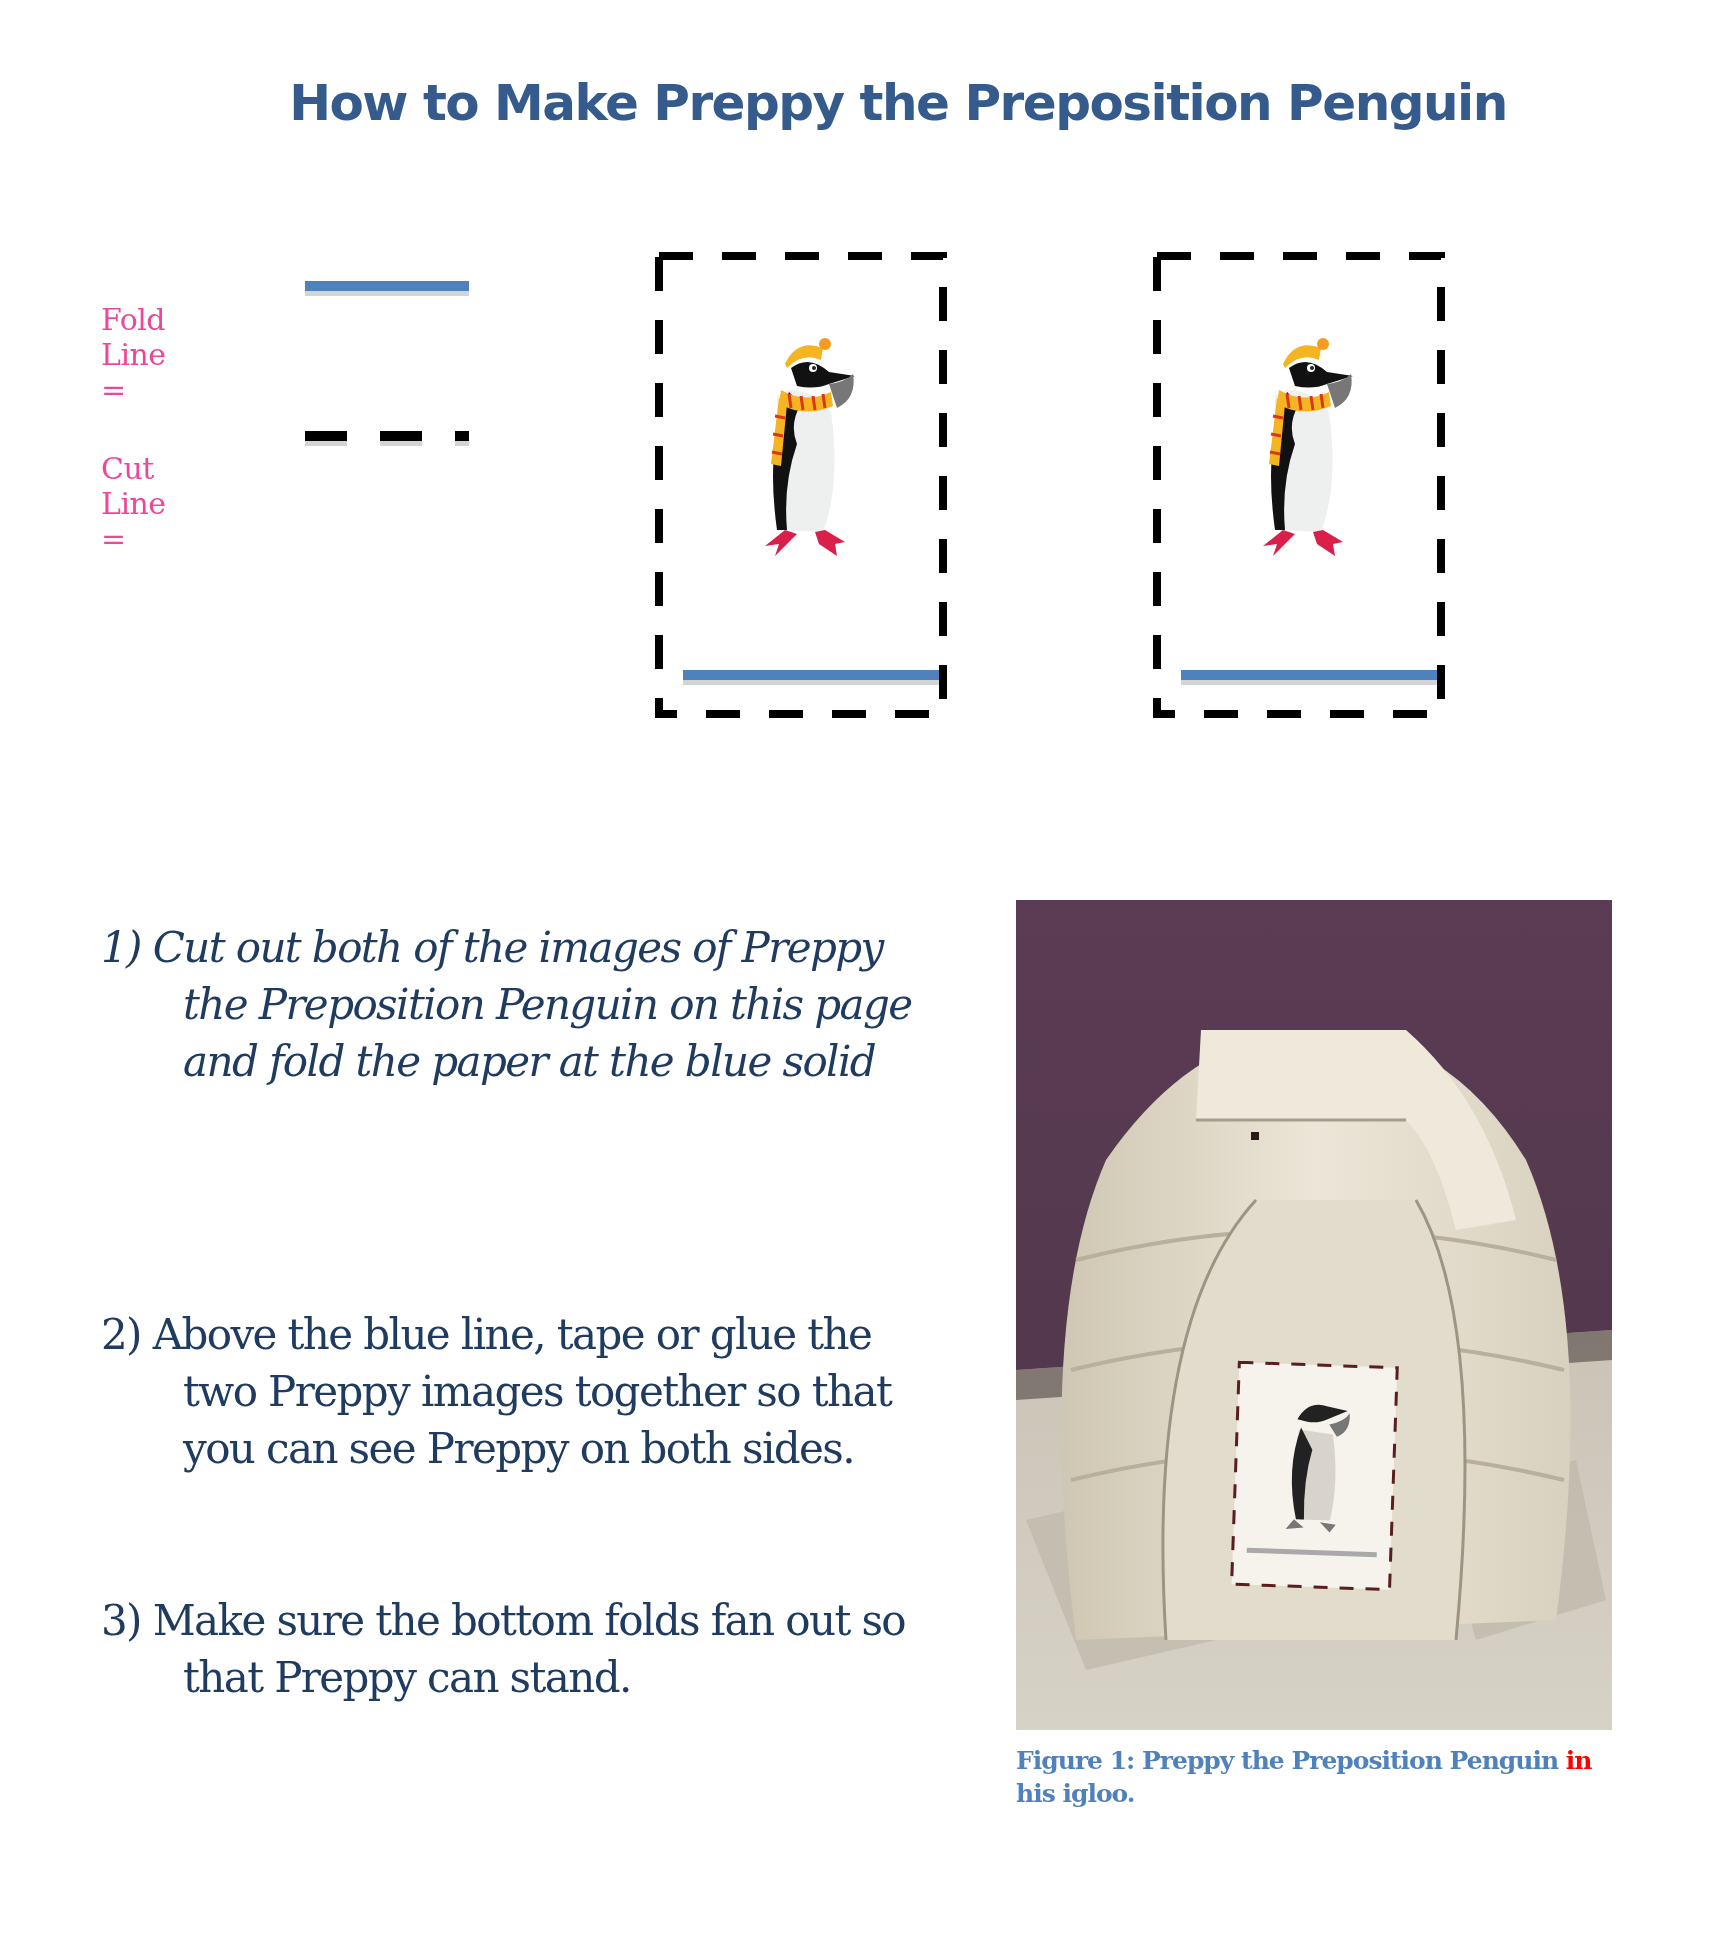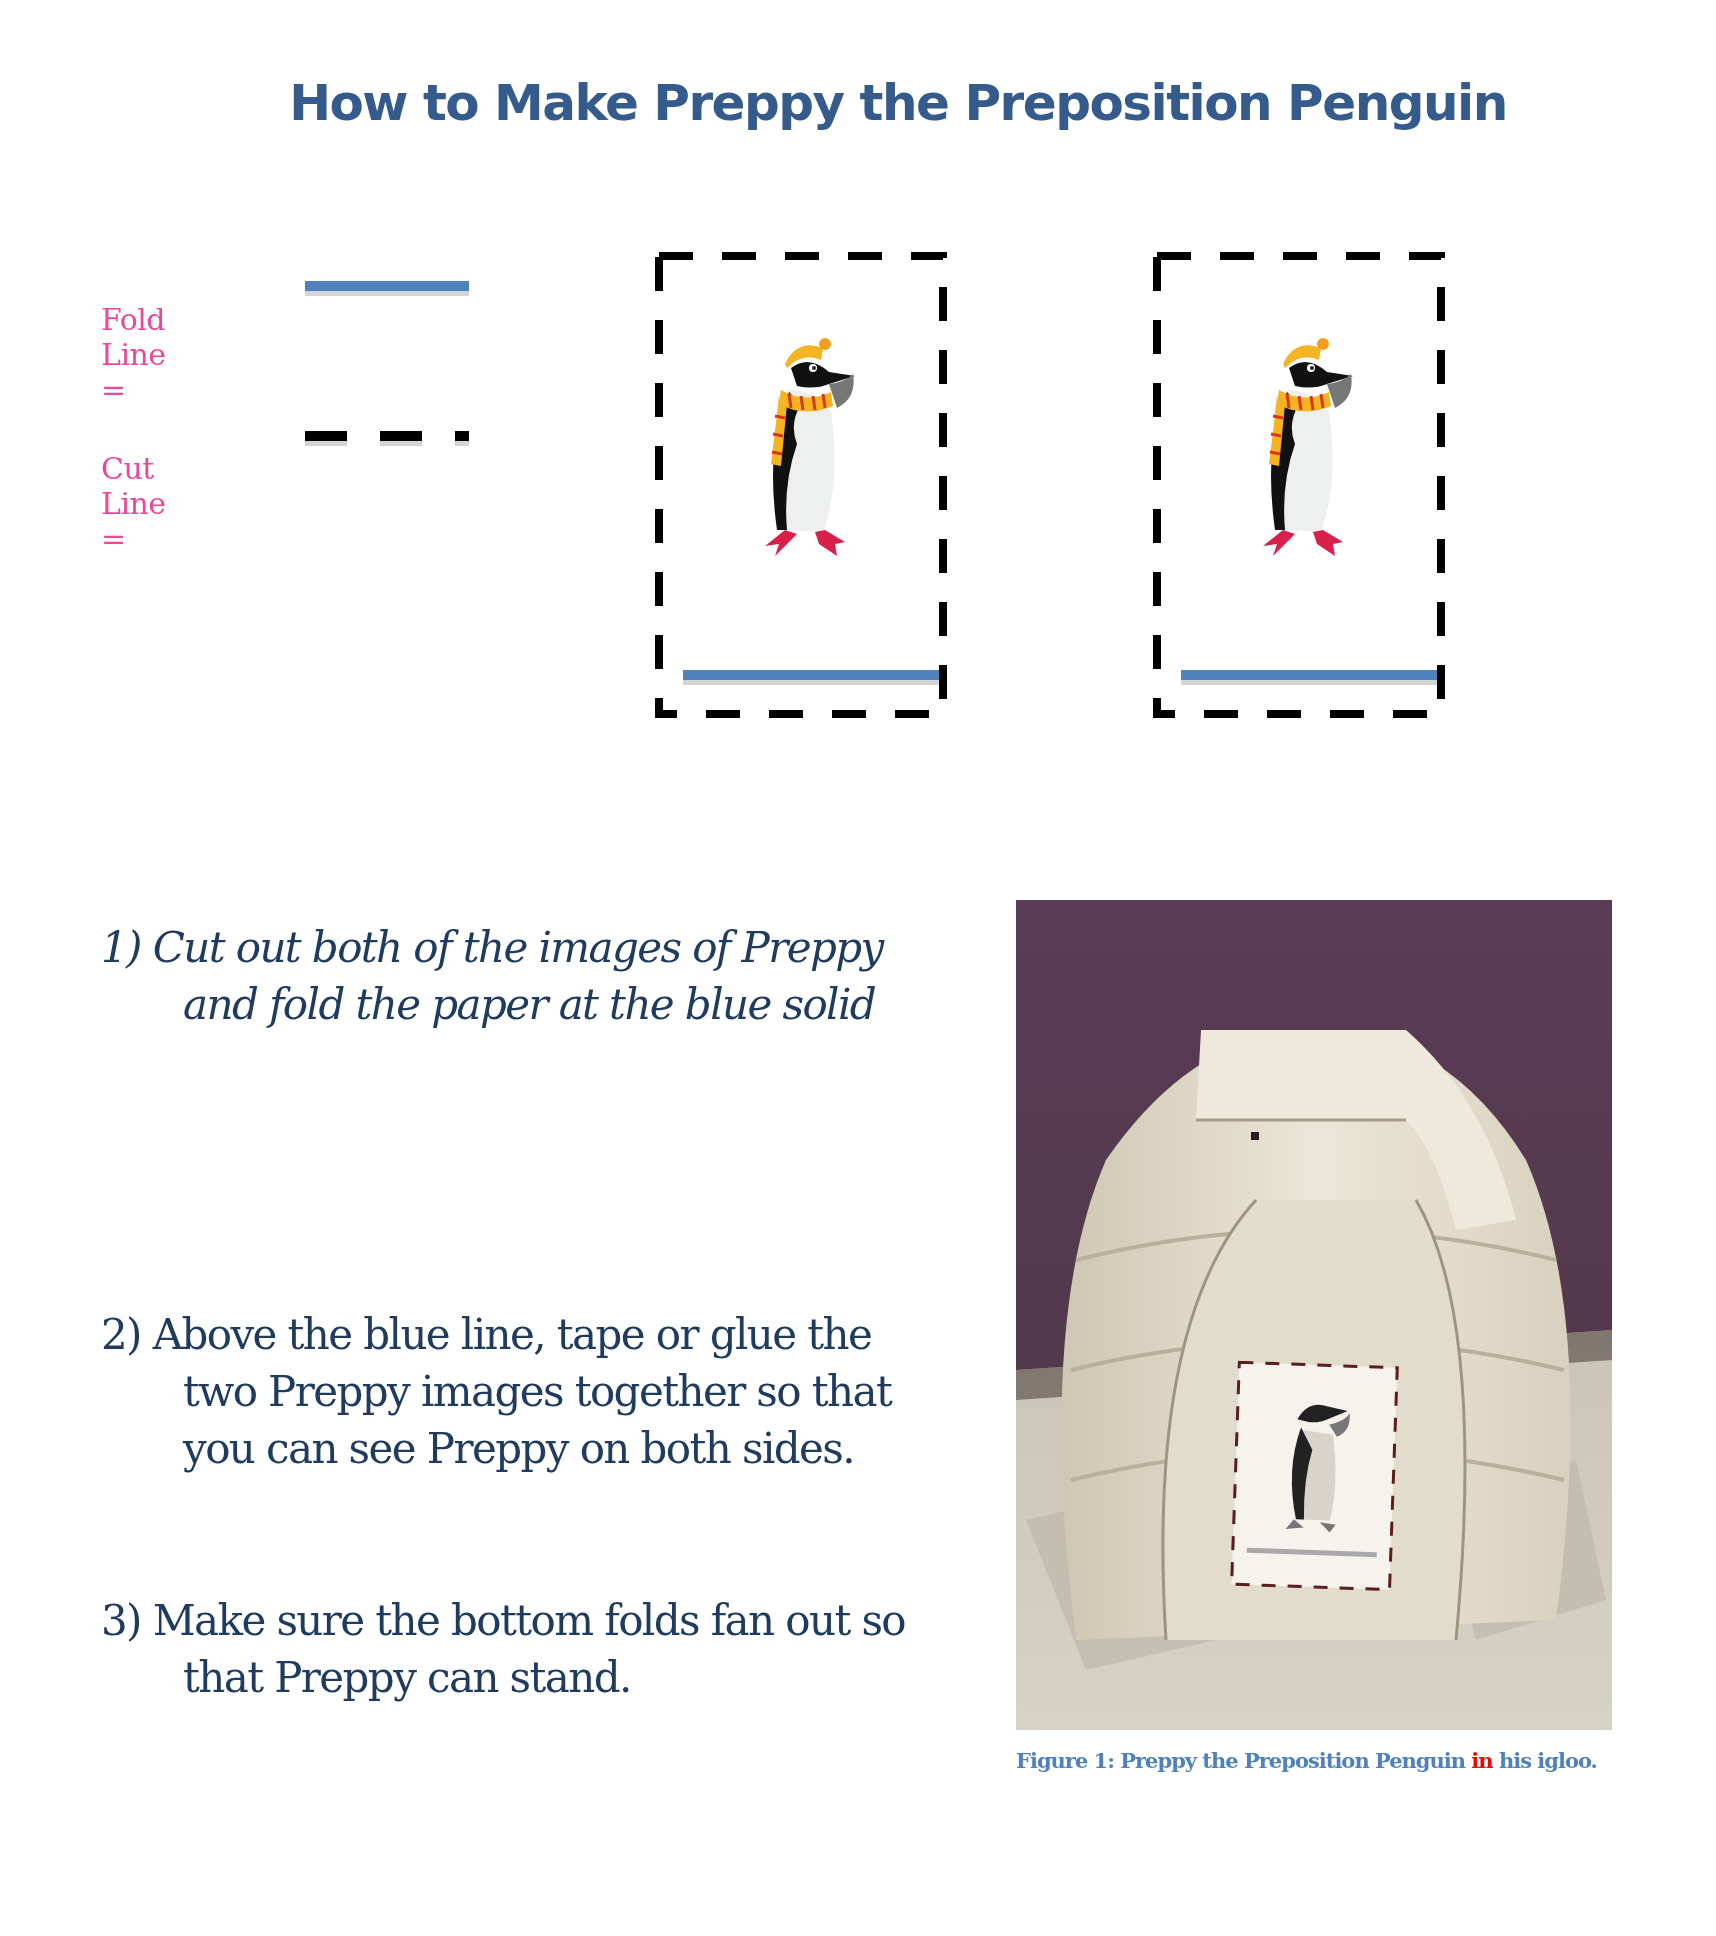--- a/index.html
+++ b/index.html
@@ -101,21 +101,21 @@
       overflow: hidden;
       background: #5b3f55;
     }
 
     .caption {
       left: 1016px;
       top: 1744px;
       width: 600px;
       font-family: "DejaVu Serif", serif;
       font-weight: bold;
-      font-size: 21px;
+      font-size: 25px;
       line-height: 33px;
       color: #4f81bd;
       letter-spacing: -1px;
     }
     .caption .hl { color: #ff0000; }
   </style>
 </head>
 <body>
 
 <div class="abs title">How to Make Preppy the Preposition Penguin</div>
@@ -170,20 +170,21 @@
     <path d="M34 64 L26 130 L36 132 L42 70 Z" fill="#f5b422"></path>
     <path d="M44 60 L46 74 M56 62 L58 76 M68 62 L70 76 M78 60 L80 74 M30 82 L40 84 M28 100 L38 102 M27 118 L37 120" stroke="#d9361b" stroke-width="3"></path>
     <path d="M40 196 L20 212 L34 210 L30 222 L44 208 L52 200 Z" fill="#d8204b"></path>
     <path d="M70 198 L74 210 L92 222 L90 210 L100 208 L80 196 Z" fill="#d8204b"></path>
   </svg>
   <div class="card-fold"></div>
 </div>
 
 <div class="abs step" style="left:101px;top:919px;font-style:italic;">
   <span class="line"><span class="num">1)</span> <span>Cut out both of the images of Preppy</span></span>
+  <span class="line indent">the Preposition Penguin on this page</span>
   <span class="line indent">and fold the paper at the blue solid</span>
 </div>
 
 <div class="abs step" style="left:101px;top:1306px;">
   <span class="line"><span class="num">2)</span> <span>Above the blue line, tape or glue the</span></span>
   <span class="line indent">two Preppy images together so that</span>
   <span class="line indent">you can see Preppy on both sides.</span>
 </div>
 
 <div class="abs step" style="left:101px;top:1592px;">

